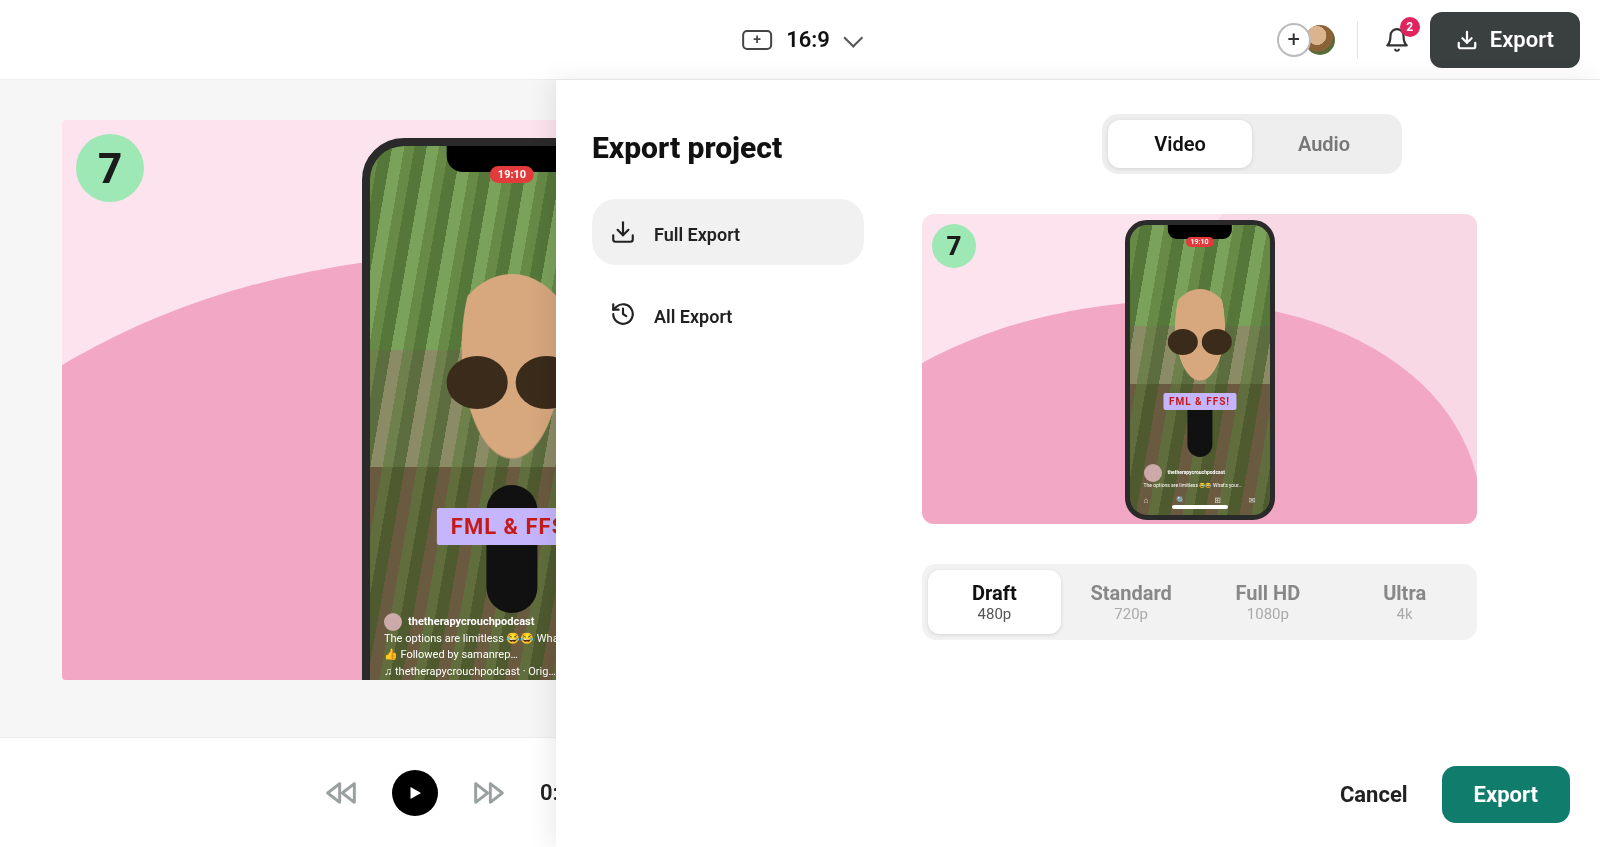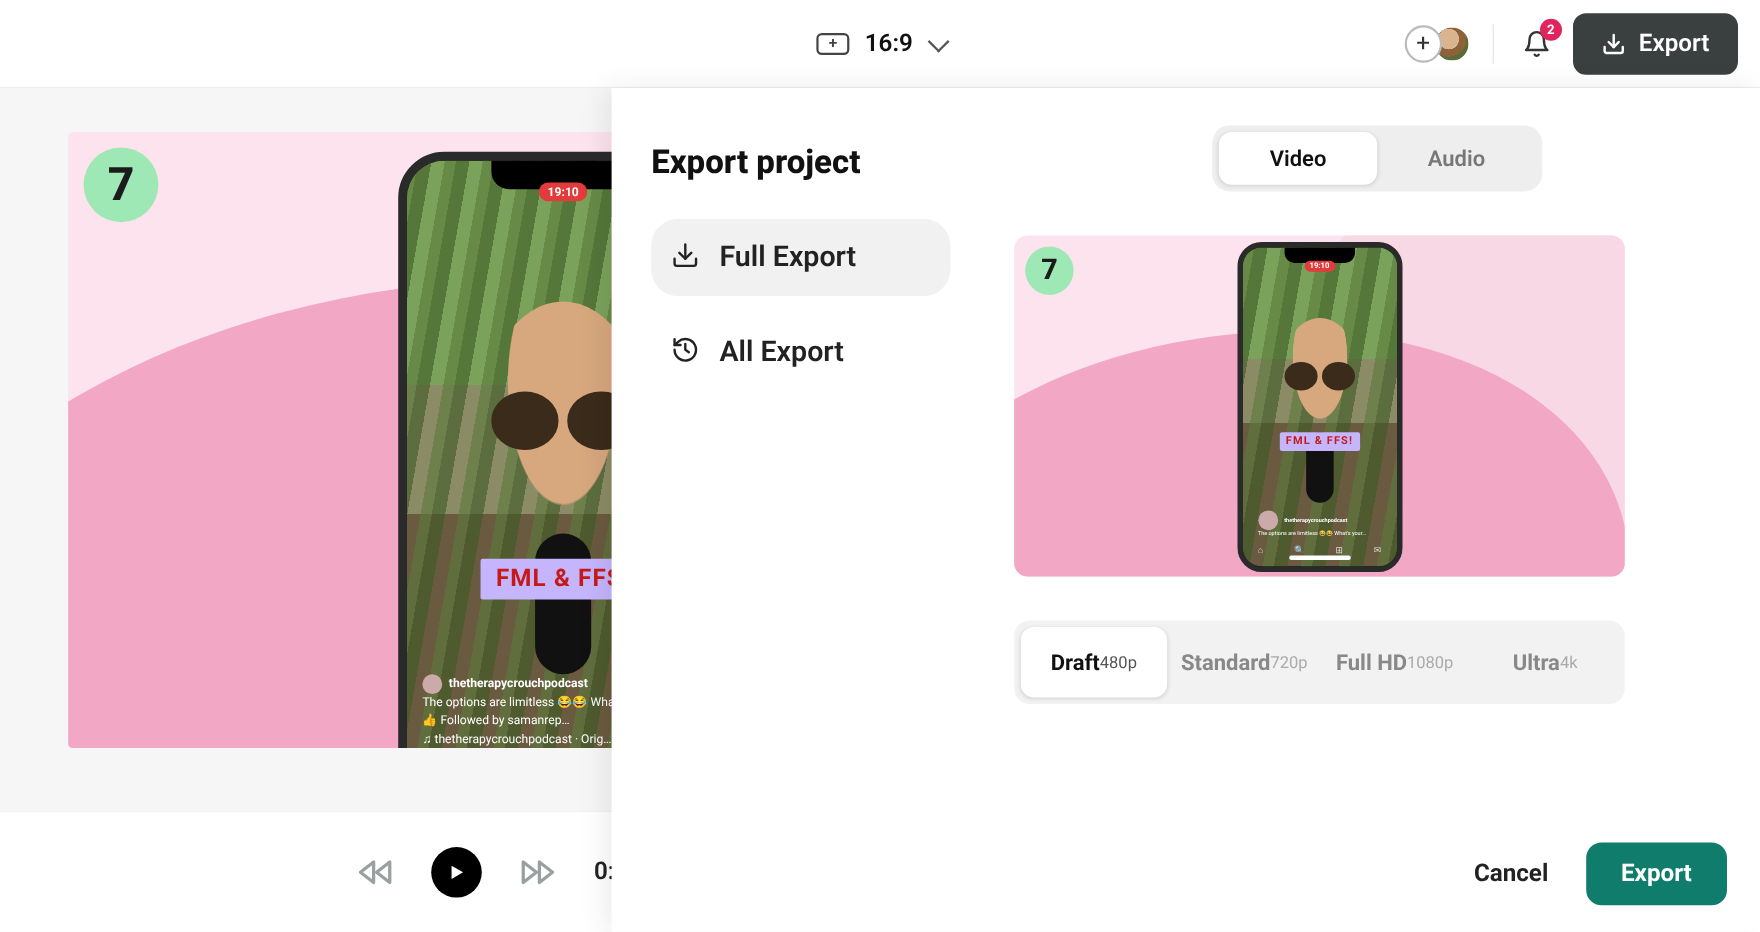--- a/index.html
+++ b/index.html
@@ -158,22 +158,22 @@
   .export-overlay {
     position: absolute; top: 80px; left: 556px; right: 0; bottom: 0;
     background: #fff; box-shadow: -6px 0 24px rgba(0,0,0,0.08);
     z-index: 20; display: flex;
   }
   .export-left {
     width: 330px; padding: 50px 22px 22px 36px;
   }
   .export-left h1 { font-size: 30px; font-weight: 800; color:#111; margin-bottom: 34px; }
   .exp-item {
-    display:flex; align-items:flex-start; gap:18px; padding: 20px 18px;
-    border-radius: 24px; font-size: 26px; font-weight:600; color:#222; cursor:pointer;
+    display:flex; align-items:flex-end; gap:18px; padding: 20px 18px;
+    border-radius: 24px; font-size: 18px; font-weight:600; color:#222; cursor:pointer;
     margin-bottom: 16px;
   }
   .exp-item.active { background:#f1f1f1; }
   .exp-item svg { width:26px; height:26px; stroke:#222; }
 
   .export-right {
     flex:1; padding: 34px 18px 30px 36px; position: relative;
   }
   .seg {
     width: 300px; height: 60px; background:#eeeeee; border-radius: 16px;
@@ -190,21 +190,21 @@
     position: relative; overflow:hidden; margin-bottom: 40px;
   }
   .preview-box .pink-wave { left:-160px; top:90px; width:720px; height:480px; }
   .preview-box .pink-wave2 { right:-240px; top:-100px; width:560px; height:560px; }
 
   .quality {
     width: 555px; height: 76px; background:#f2f2f2; border-radius: 14px;
     display:flex; padding:6px; gap:4px;
   }
   .quality .q {
-    flex:1; display:flex; flex-direction:row; align-items:center; justify-content:center;
+    flex:1; display:flex; flex-direction:column; align-items:center; justify-content:center;
     border-radius:12px; cursor:pointer;
   }
   .quality .q .ql { font-size:20px; font-weight:700; color:#888; }
   .quality .q .qs { font-size:15px; color:#aaa; }
   .quality .q.active { background:#fff; box-shadow: 0 1px 4px rgba(0,0,0,.12); }
   .quality .q.active .ql { color:#111; }
   .quality .q.active .qs { color:#555; }
 
   .footer-actions {
     position:absolute; right: 30px; bottom: 24px; display:flex; align-items:center; gap: 14px;

